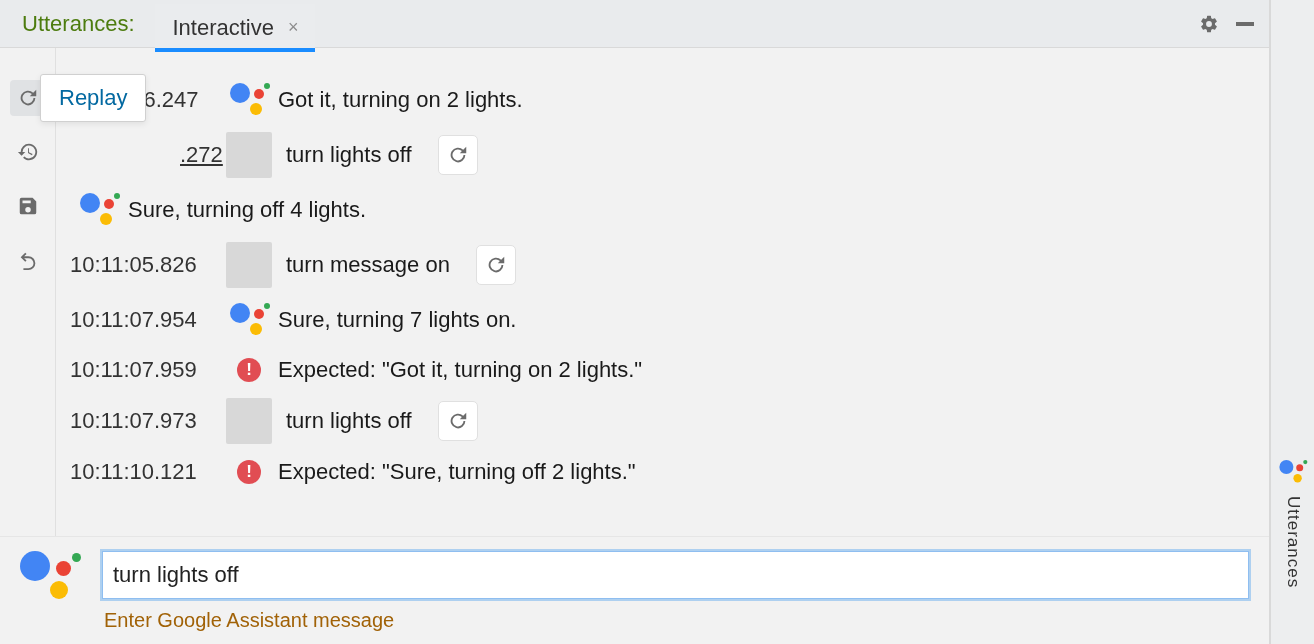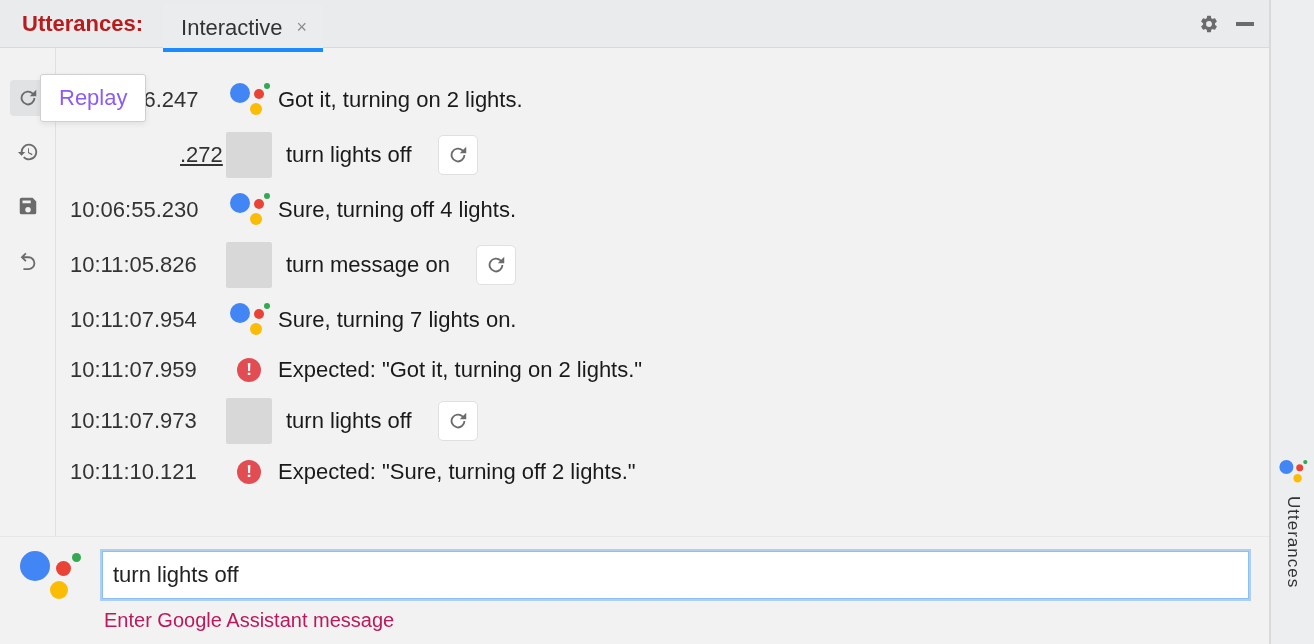--- a/index.html
+++ b/index.html
@@ -27,22 +27,22 @@
     height: 48px;
     background: #e9ebed;
     border-bottom: 1px solid #d9d9d9;
     display: flex;
     align-items: center;
     padding: 0 10px 0 12px;
     position: relative;
   }
   .tab-static {
     font-size: 22px;
-    color: #b91c1c;
-    font-weight: 700;
+    color: #4d7c0f;
+    font-weight: 400;
     padding: 0 10px;
     margin-right: 10px;
   }
   .tab {
     font-size: 22px;
     color: #333;
     height: 100%;
     display: flex;
     align-items: center;
     padding: 0 16px 0 18px;
@@ -106,21 +106,21 @@
   }
   .toolbtn svg { width: 22px; height: 22px; }
   .tooltip {
     position: absolute;
     left: 40px; top: 26px;
     background: #fff;
     border: 1px solid #d0d0d0;
     border-radius: 3px;
     padding: 10px 18px;
     font-size: 22px;
-    color: #8b5cf6;
+    color: #0369a1;
     box-shadow: 0 2px 6px rgba(0,0,0,0.08);
     white-space: nowrap;
     pointer-events: none;
   }
 
   
   .log-wrap {
     flex: 1;
     padding: 30px 10px 10px 14px;
     overflow: hidden;
@@ -205,21 +205,21 @@
     width: 100%;
     height: 48px;
     border: 1px solid #8fbef0;
     outline: 2px solid #aed0f0;
     font-size: 22px;
     padding: 4px 10px;
     color: #222;
     background: #fff;
   }
   .helper {
-    color: #be185d;
+    color: #a16207;
     font-size: 20px;
     padding-left: 2px;
   }
 
   
   .right-rail {
     width: 44px;
     background: #edeeef;
     display: flex;
     flex-direction: column;
@@ -314,21 +314,20 @@
               <span class="msg-text" style="margin-left:8px;">turn lights off</span>
               <span class="replay-btn">
                 <svg viewBox="0 0 24 24">
                     <path fill="currentColor" d="M17.65,6.35A8,8,0,1,0,20,12H18a6,6,0,1,1-1.76-4.24L14,10h7V3Z"></path>
                   </svg>
               </span>
             </div>
           </div>
 
           <div class="row">
-            <div class="ts">10:06:55.230</div>
             <div class="avatar-slot">
               <span class="assistant-avatar">
                   <span class="dot-blue"></span>
                   <span class="dot-red"></span>
                   <span class="dot-green"></span>
                   <span class="dot-yellow"></span>
                 </span>
             </div>
             <div class="msg">
               <span class="msg-text">Sure, turning off 4 lights.</span>

